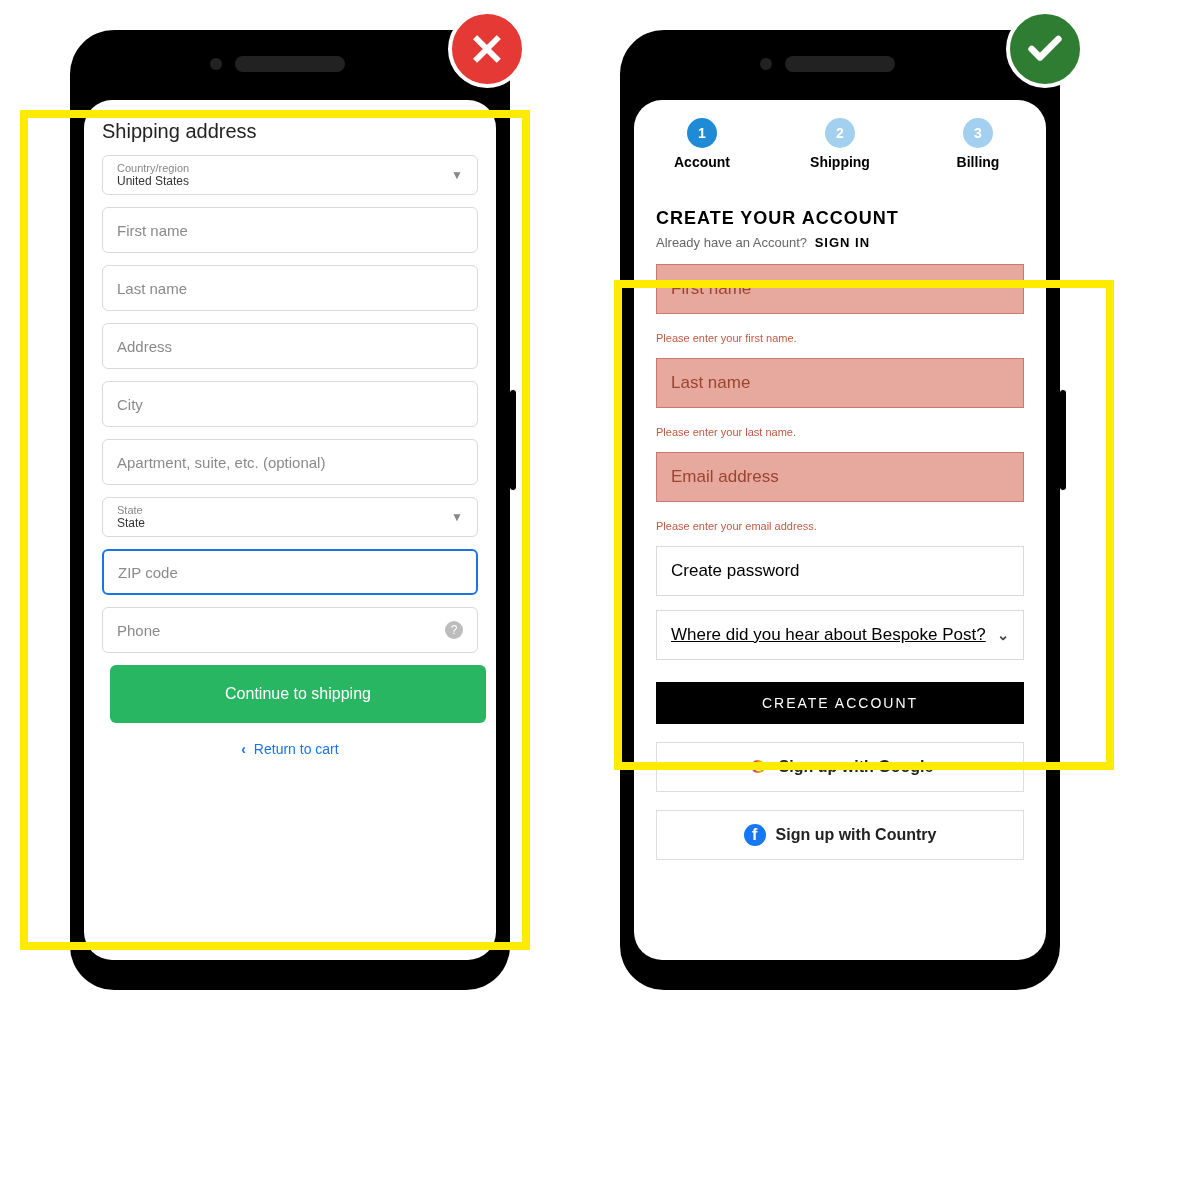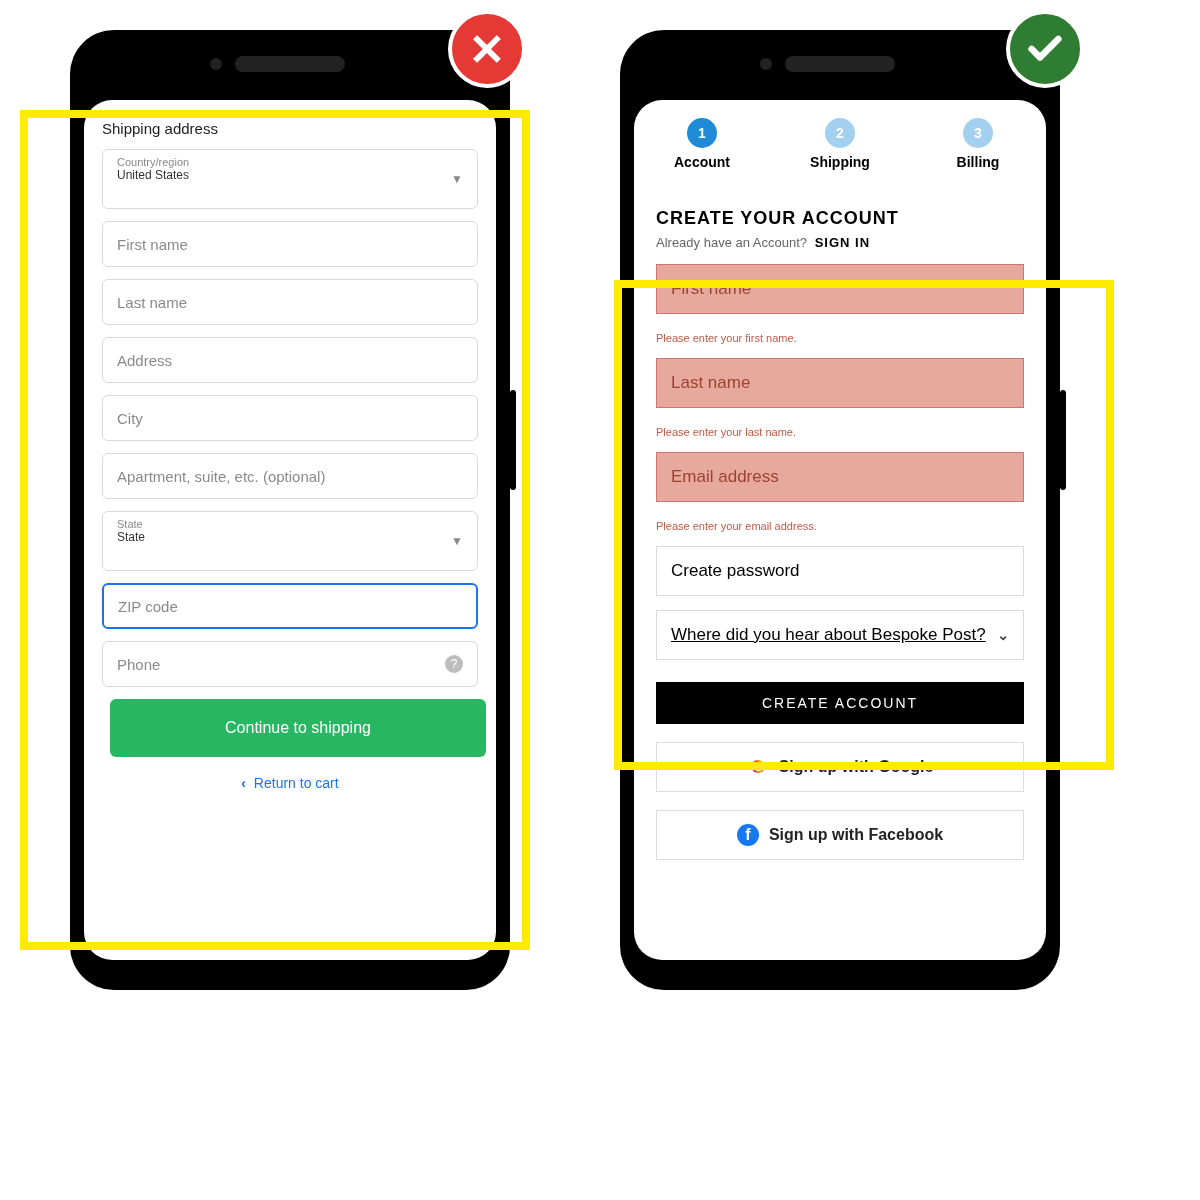--- a/index.html
+++ b/index.html
@@ -47,36 +47,36 @@
     position: absolute;
     border: 8px solid #FFEB00;
     z-index: 40;
     pointer-events: none;
   }
   .yellow-box.left  { left: 20px;  top: 110px; width: 510px; height: 840px; }
   .yellow-box.right { left: 614px; top: 280px; width: 500px; height: 490px; }
 
   
   .ls-pad { padding: 20px 18px 0 18px; }
-  .ls-title { font-size: 15px; color:#222; margin-bottom: 12px; }
+  .ls-title { font-size: 20px; color:#222; margin-bottom: 12px; }
 
   .fld {
     position: relative;
     width: 100%;
     border: 1px solid #d9d9d9;
     border-radius: 6px;
     margin-bottom: 12px;
     background:#fff;
     padding: 10px 14px;
   }
   .fld .lab-sm { font-size: 11px; color:#888; }
   .fld .val    { font-size: 12px; color:#333; }
   .fld .ph     { font-size: 15px; color:#8a8a8a; }
   .fld.small   { height: 46px; display:flex; align-items:center; }
-  .fld.tall    { height: 60px; padding-top:6px; }
+  .fld.tall    { height: 40px; padding-top:6px; }
   .fld .chev {
     position:absolute; right:14px; top:50%; transform:translateY(-50%);
     font-size:12px; color:#888;
   }
   .fld.focus { border:2px solid #1a73e8; }
   .fld .help {
     position:absolute; right:14px; top:50%; transform:translateY(-50%);
     width:18px; height:18px; border-radius:50%; background:#bdbdbd; color:#fff;
     font-size:12px; display:flex; align-items:center; justify-content:center;
   }
@@ -289,20 +289,20 @@
           <span class="ic">
             <span class="g-ico" style="background:linear-gradient(90deg,#4285F4,#EA4335,#FBBC05,#34A853);-webkit-background-clip:text;color:transparent;">G</span>
           </span>
           <span>Sign up with Google</span>
         </div>
 
         <div class="social">
           <span class="ic">
             <span class="f-ico">f</span>
           </span>
-          <span>Sign up with Facebook</span>
+          <span>Sign up with Country</span>
         </div>
 
       </div>
     </div>
   </div>
 
 </div>
 
 </body></html>

